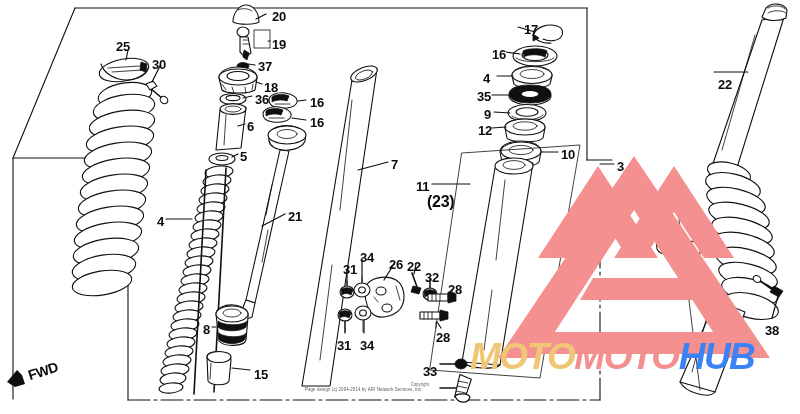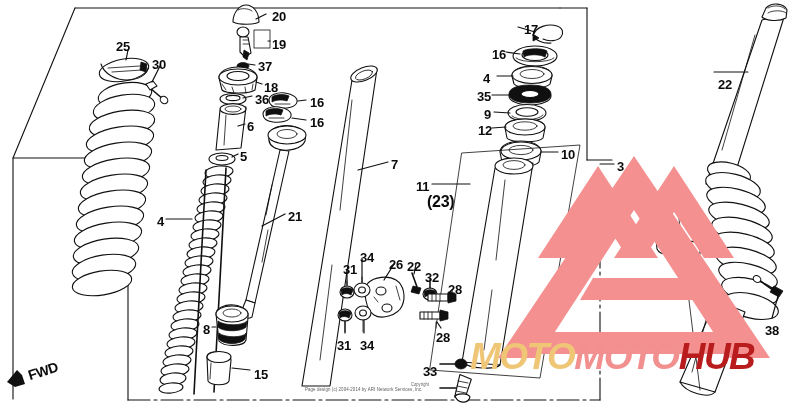--- a/index.html
+++ b/index.html
@@ -88,21 +88,21 @@
     font-family: "Liberation Sans", sans-serif;
     font-weight: 700;
     font-style: italic;
     font-size: 37px;
     letter-spacing: -1.5px;
     line-height: 42px;
     white-space: nowrap;
   }
   #watermark-text .wm-auto { color: #efc576; }
   #watermark-text .wm-moto { color: #f28f8f; }
-  #watermark-text .wm-hub  { color: #b91c1c; }
+  #watermark-text .wm-hub  { color: #3b82f6; }
 </style>
 </head>
 <body>
 
 <div id="stage">
 
   <svg id="art" viewBox="0 0 800 414" xmlns="http://www.w3.org/2000/svg">
     <defs>
       <style>
         .ln  { fill:none; stroke:#101010; stroke-width:1.1; stroke-linecap:round; stroke-linejoin:round; }

